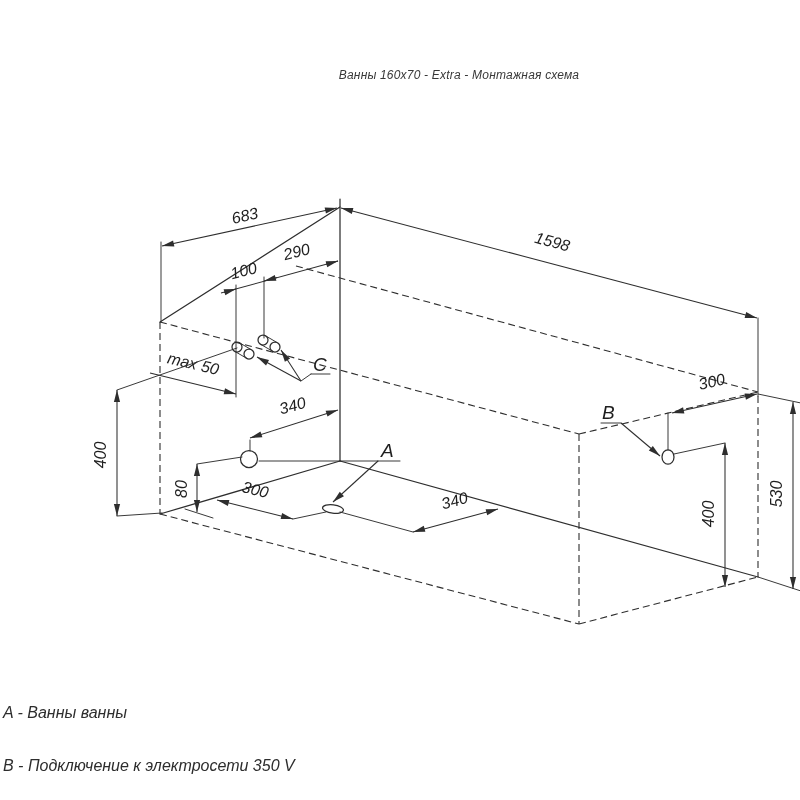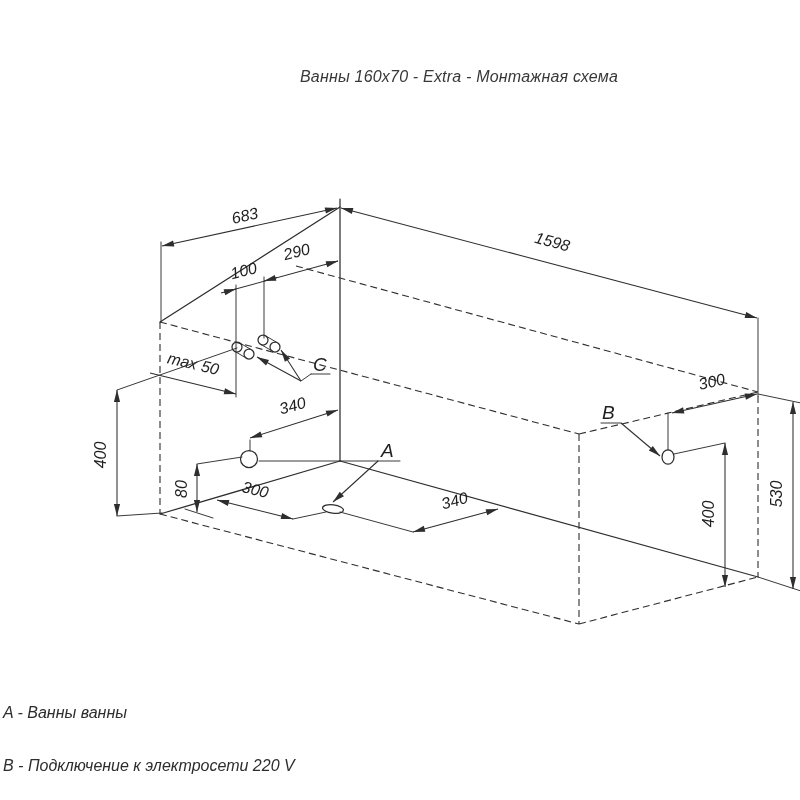--- a/index.html
+++ b/index.html
@@ -1,20 +1,20 @@
 <!DOCTYPE html>
 <html><head>
 <meta charset="utf-8">
 <style>
   html,body{margin:0;padding:0;background:#ffffff;}
   #stage{position:relative;width:800px;height:800px;background:#ffffff;overflow:hidden;
          font-family:"Liberation Sans",sans-serif;}
   #title{position:absolute;left:0;top:68px;width:800px;text-align:center;
          padding-left:118px;box-sizing:border-box;
-         font-style:italic;font-size:16px;font-weight:500;color:#383838;letter-spacing:.2px;}
+         font-style:italic;font-size:12px;font-weight:500;color:#383838;letter-spacing:.2px;}
   #legend{position:absolute;left:3px;top:669px;font-style:italic;font-size:16px;
           line-height:17.6px;color:#2d2d2d;white-space:pre;}
   svg{position:absolute;left:0;top:0;}
   .ln{stroke:#2e2e2e;stroke-width:1.25;fill:none;stroke-linecap:round;}
   .thin{stroke:#2e2e2e;stroke-width:0.95;fill:none;stroke-linecap:round;}
   .dash{stroke:#2e2e2e;stroke-width:1.1;fill:none;stroke-dasharray:7 4;stroke-linecap:butt;}
   .dim{stroke:#2e2e2e;stroke-width:1.05;fill:none;}
   .shape{stroke:#2e2e2e;stroke-width:1.25;fill:none;}
   text{fill:#1f1f1f;font-family:"Liberation Sans",sans-serif;font-style:italic;font-size:16px;}
   .pt{font-size:19px;}
@@ -159,16 +159,16 @@
 
       <circle class="shape" cx="263" cy="340" r="5"></circle>
       <circle class="shape" cx="275" cy="347" r="5"></circle>
       <line class="thin" x1="265" y1="335.5" x2="277" y2="342.5"></line>
       <line class="thin" x1="261" y1="344.5" x2="273" y2="351.5"></line>
     </g>
   </svg>
 
   <div id="legend">
     <div>A - Ванны ванны</div>
-    <div>B - Подключение к электросети 220 V</div>
+    <div>B - Подключение к электросети 350 V</div>
     
   </div>
 </div>
 
 </body></html>

